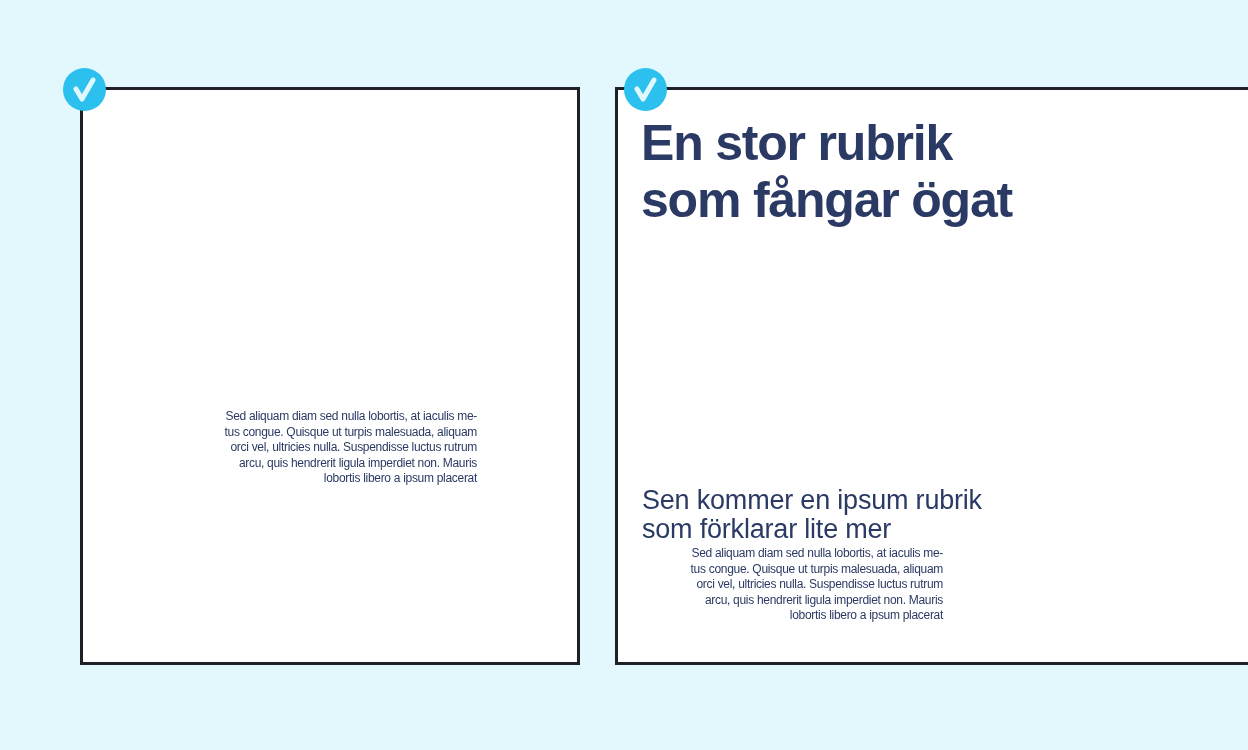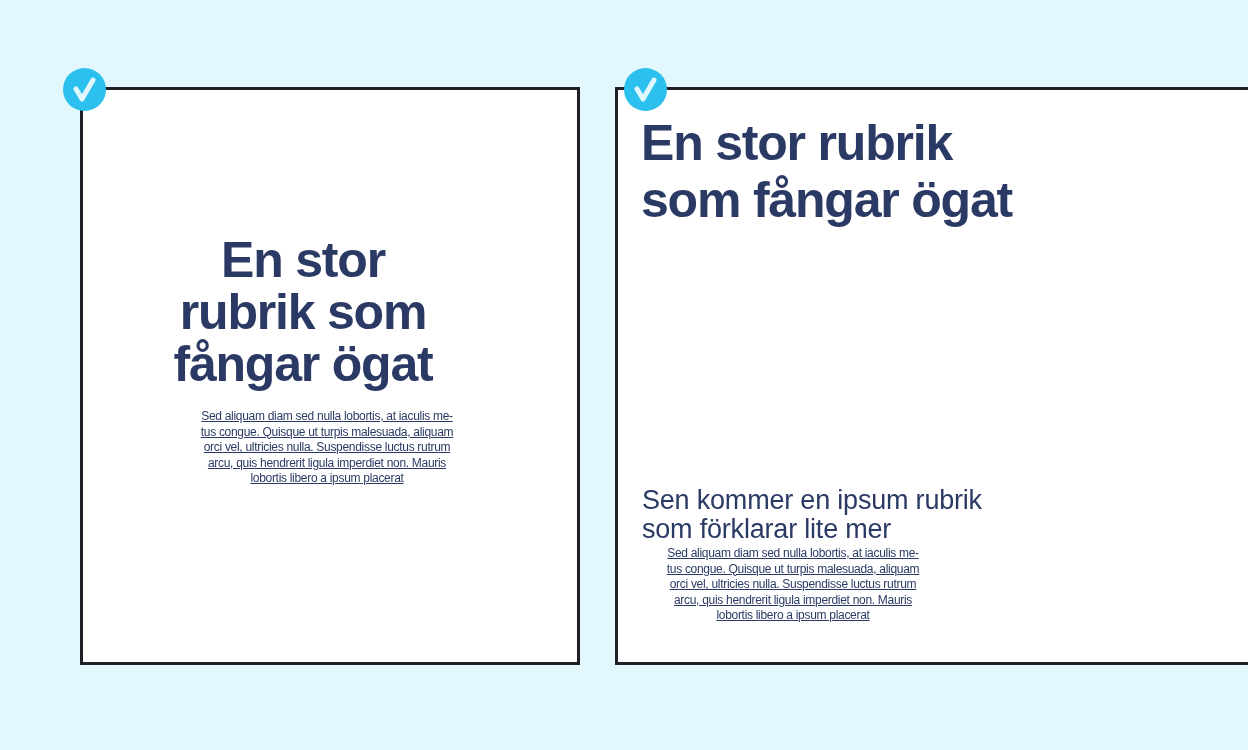--- a/index.html
+++ b/index.html
@@ -82,40 +82,36 @@
     white-space: pre-line;
   }
 
   .body-text {
     position: absolute;
     color: var(--body-text);
     font-size: 12px;
     line-height: 15.6px;
     letter-spacing: -0.3px;
     white-space: pre-line;
-    text-align: center;
-    text-decoration: underline;
+    text-align: right;
   }
   .card-left  .body-text { left: 94px; top: 319px; width: 300px; }
   .card-right .body-text { left: 25px; top: 456px; width: 300px; }
 </style>
 </head>
 <body>
 
 <div class="page">
 
   <section class="card card-left">
     <div class="badge">
       <svg width="43" height="43" viewBox="0 0 43 43">
         <polyline points="13,21 19,31 30,12"></polyline>
       </svg>
     </div>
-    <h1 class="heading">En stor
-rubrik som
-fångar ögat</h1>
     <p class="body-text">Sed aliquam diam sed nulla lobortis, at iaculis me-
 tus congue. Quisque ut turpis malesuada, aliquam
 orci vel, ultricies nulla. Suspendisse luctus rutrum
 arcu, quis hendrerit ligula imperdiet non. Mauris
 lobortis libero a ipsum placerat</p>
   </section>
 
   <section class="card card-right">
     <div class="badge">
       <svg width="43" height="43" viewBox="0 0 43 43">

